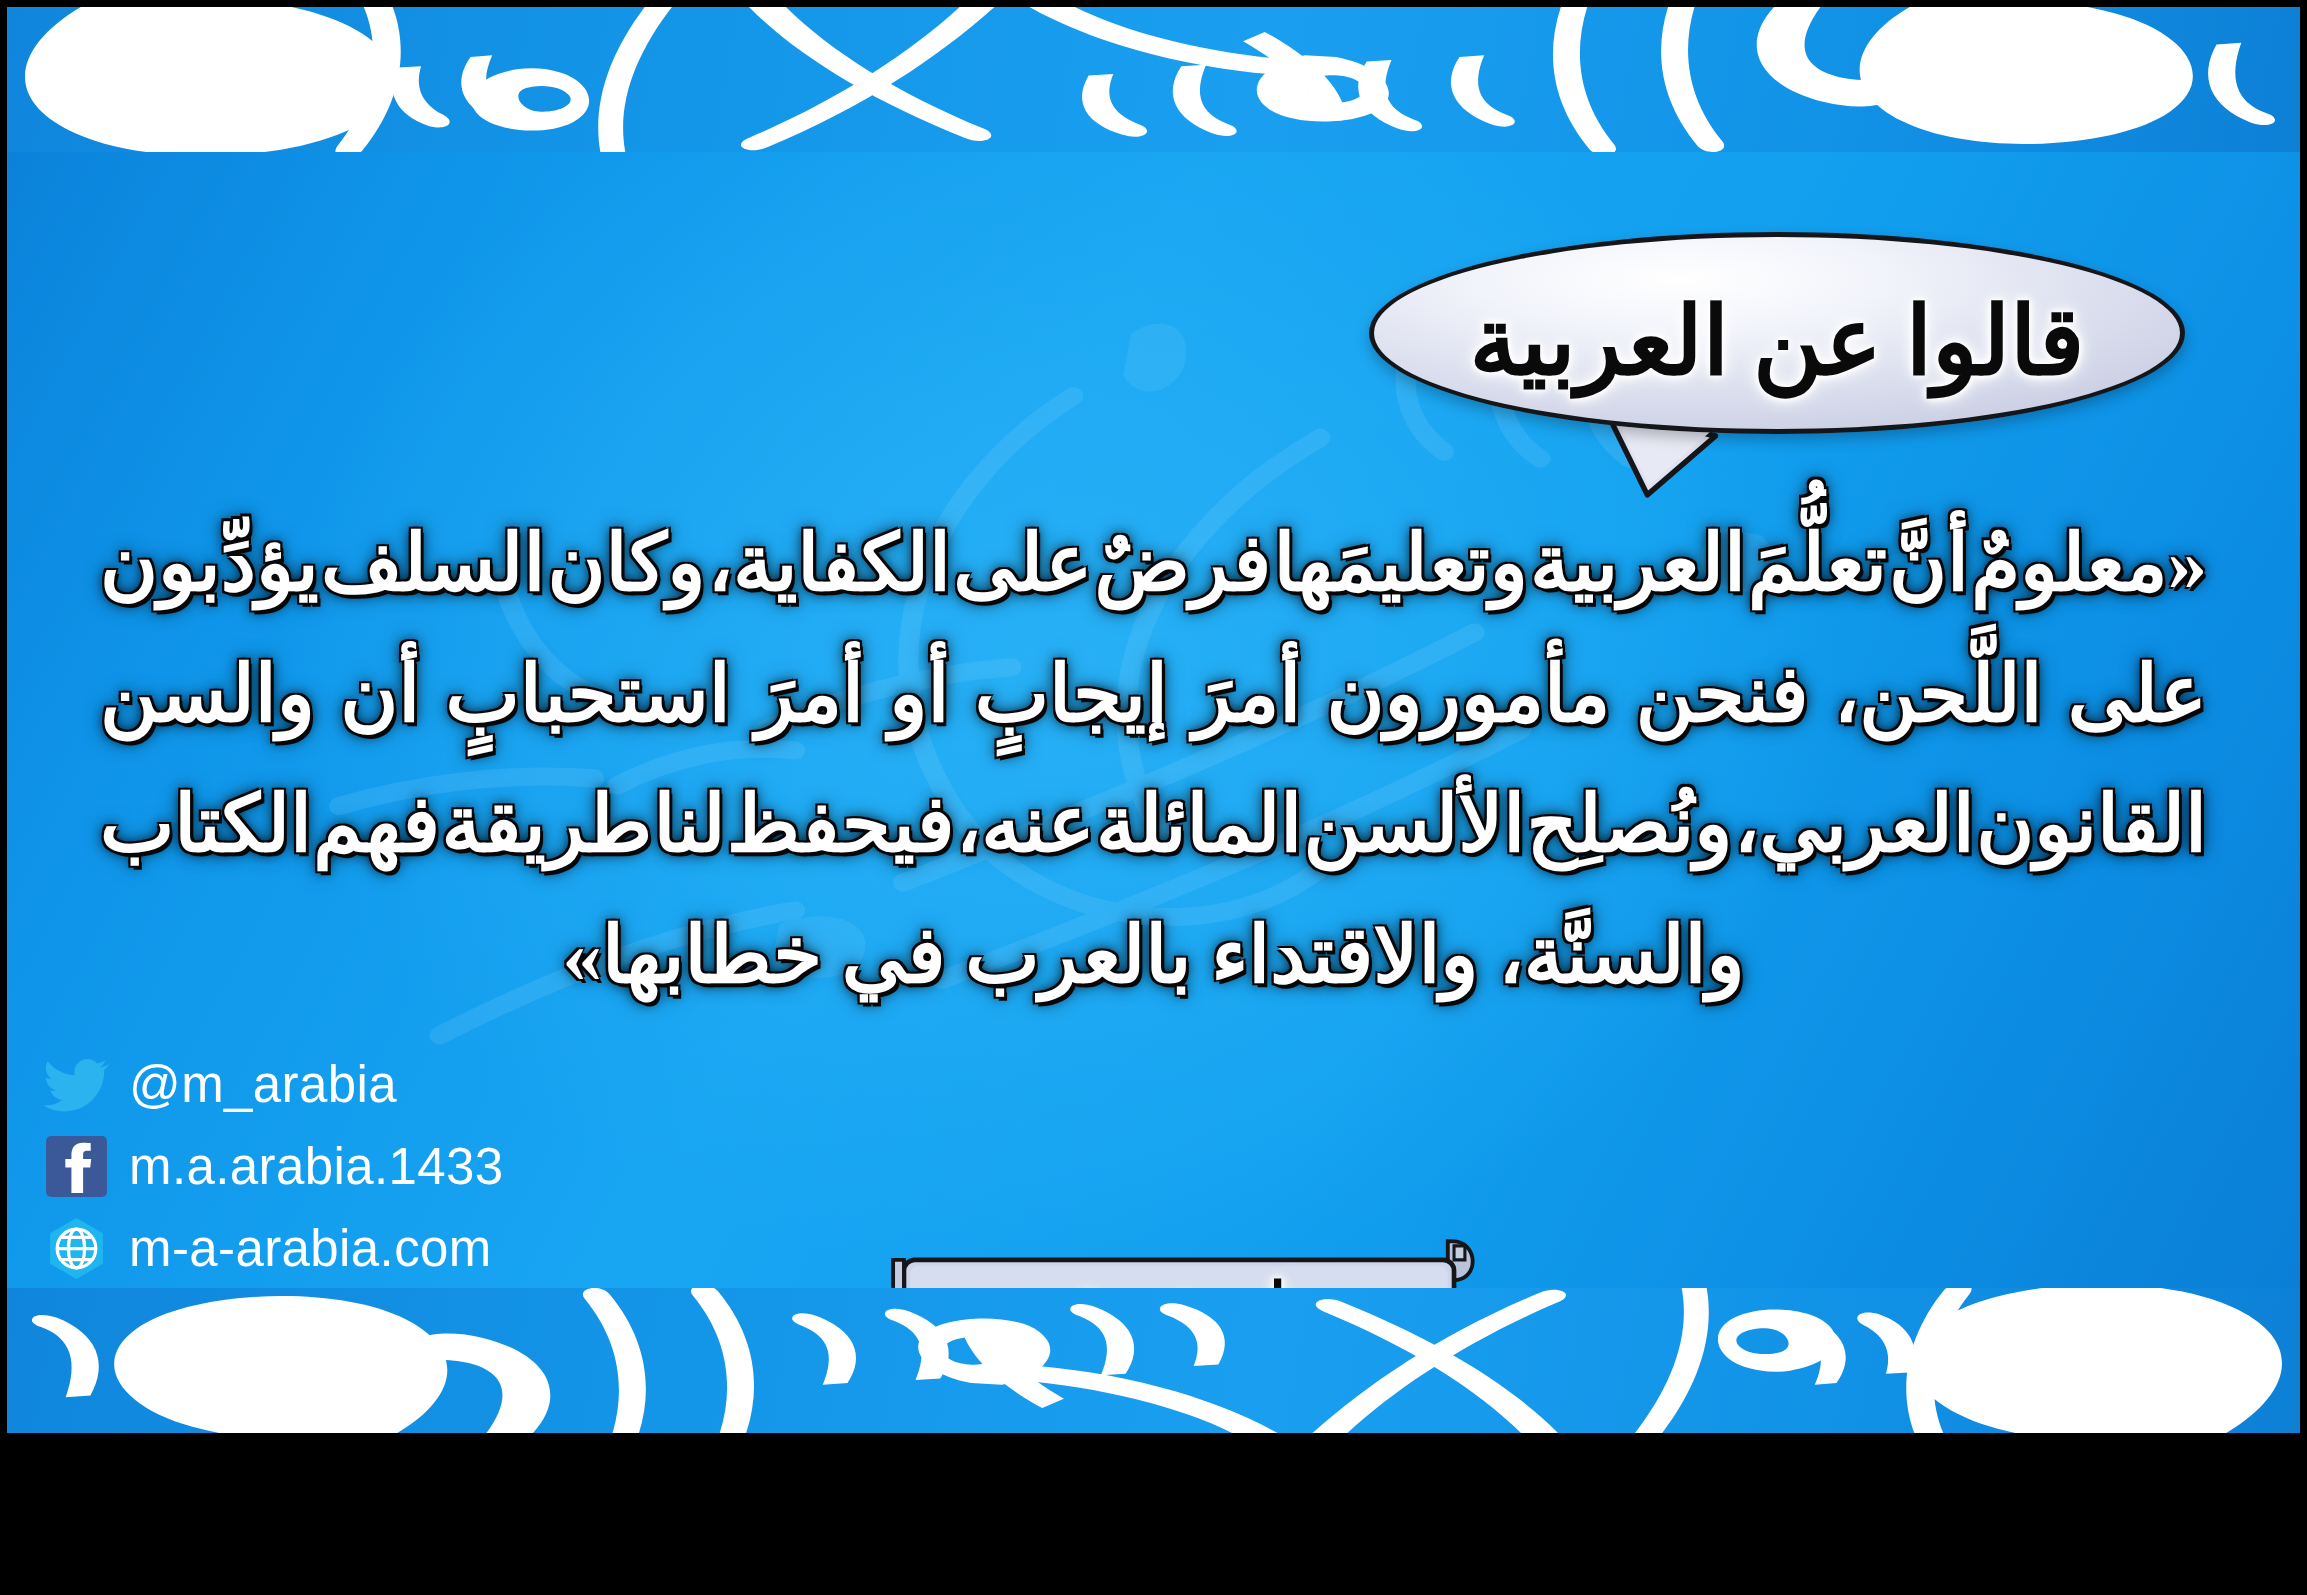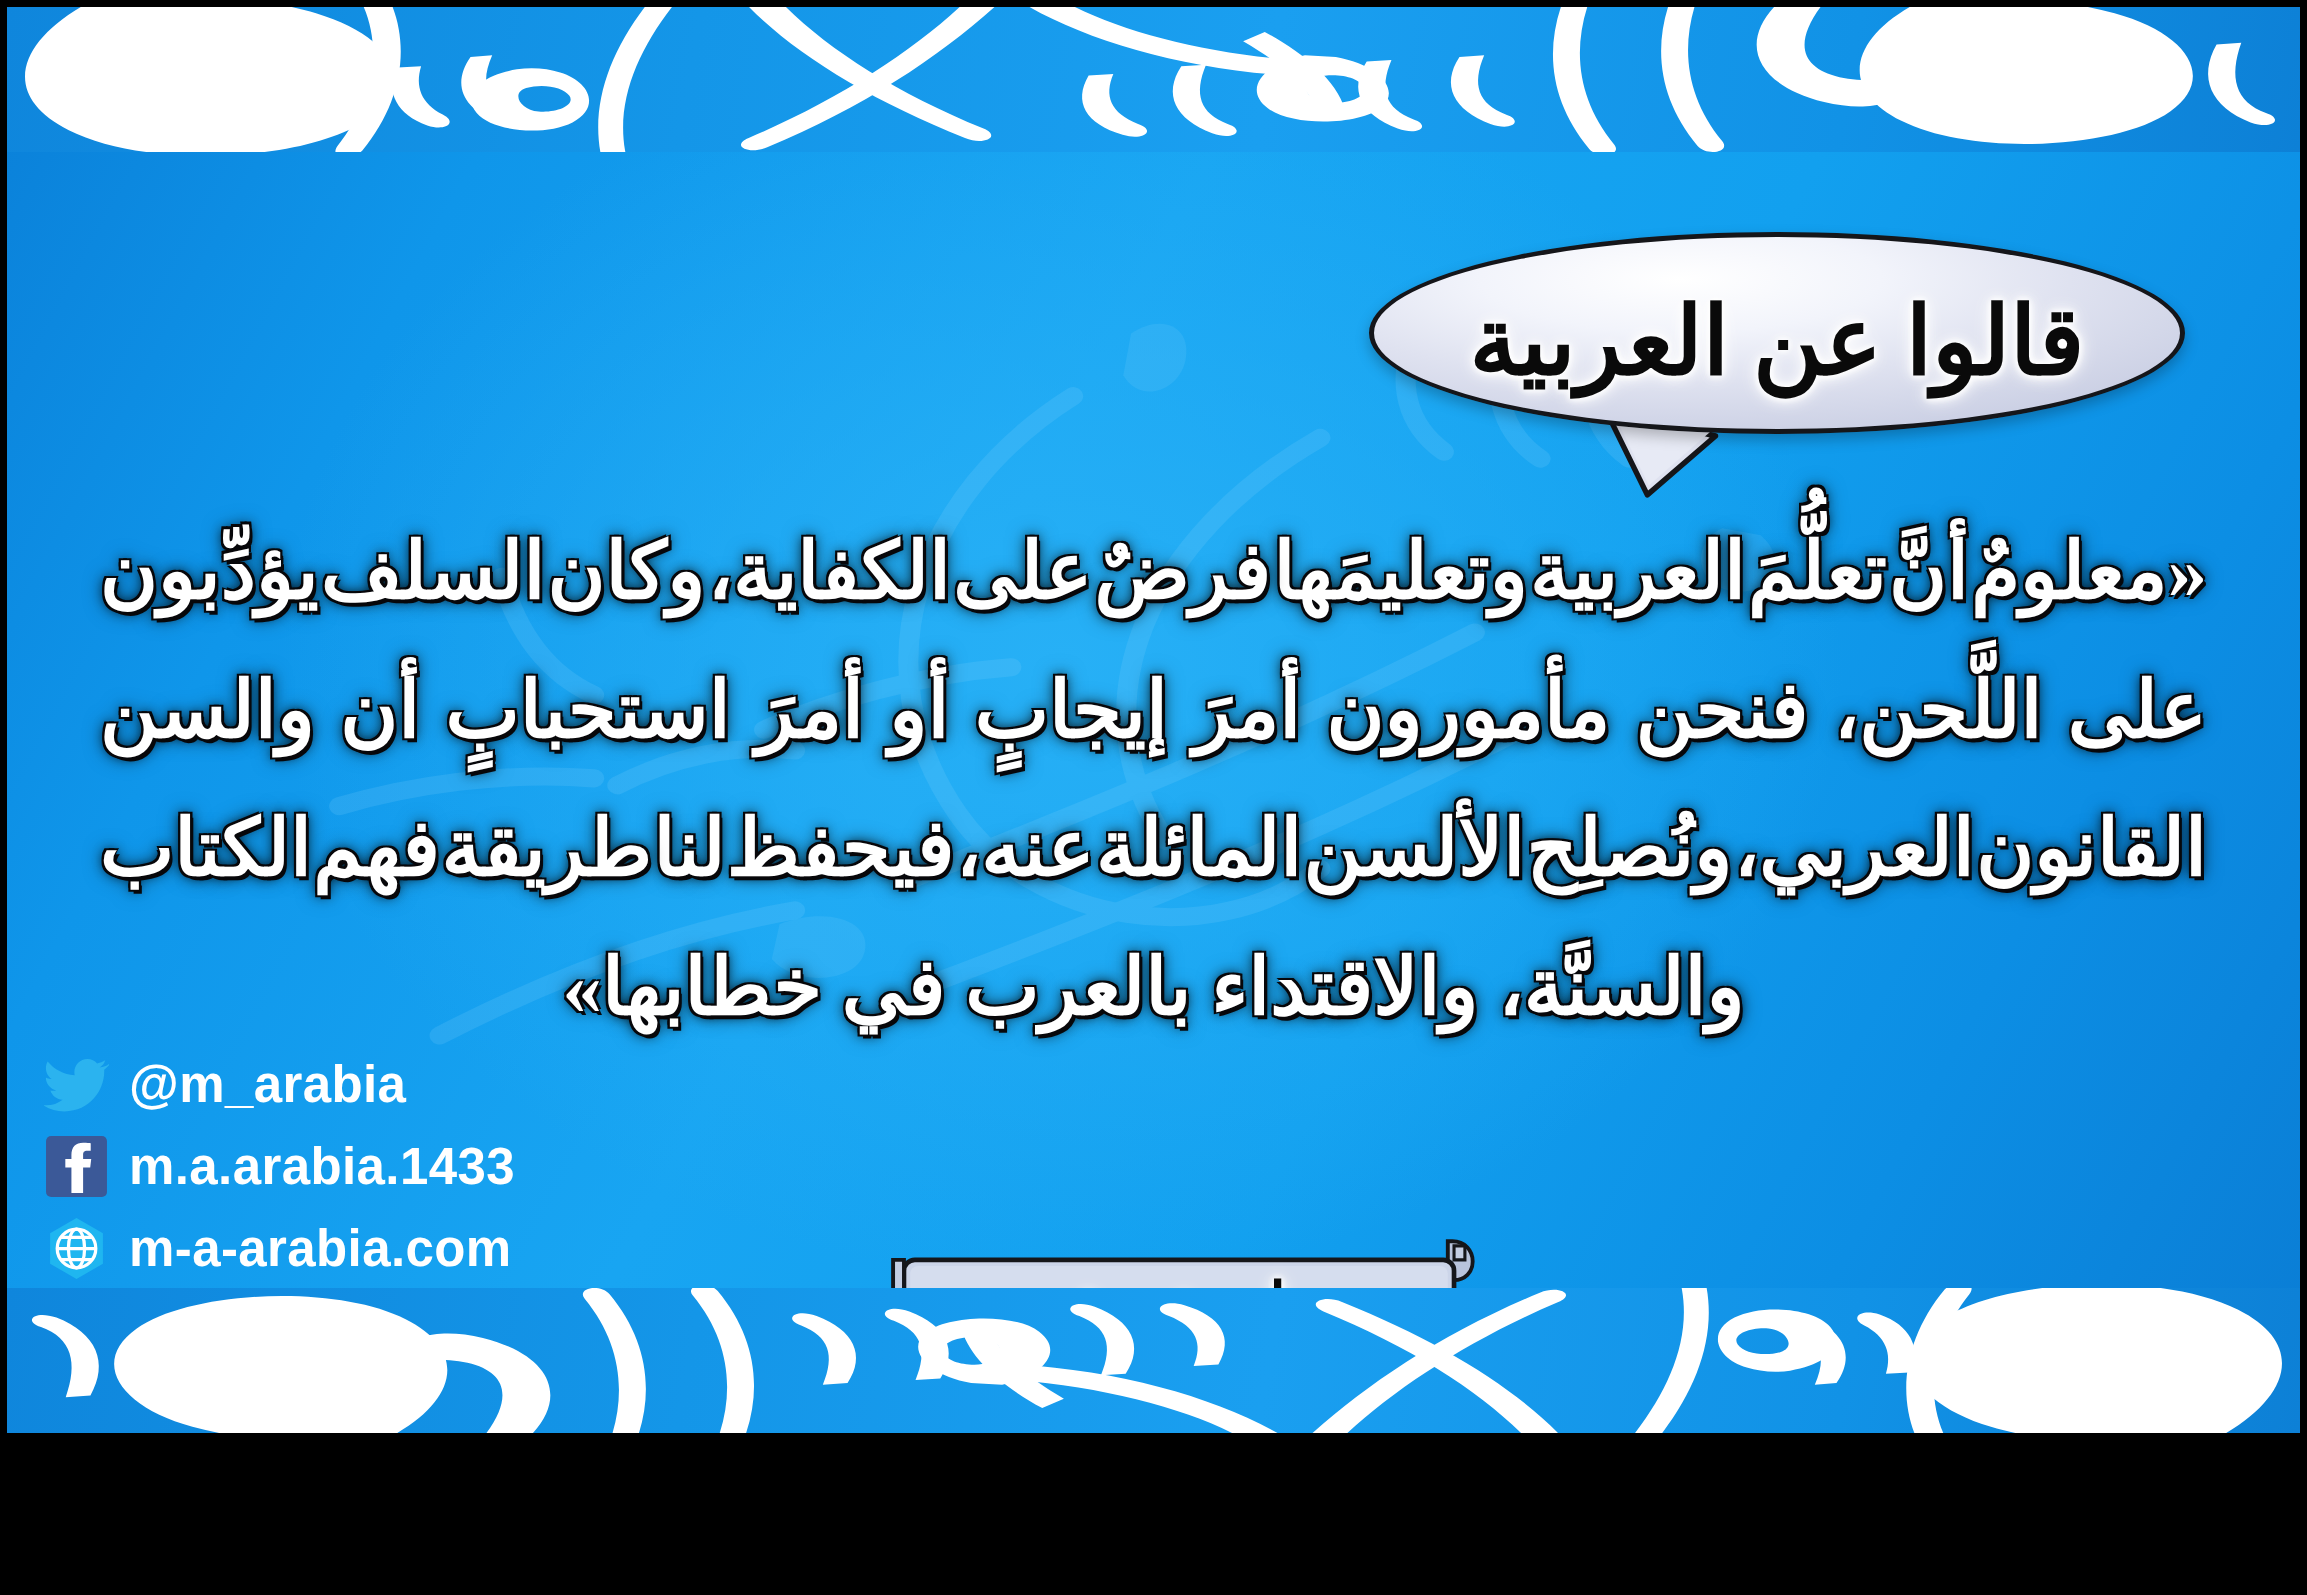--- a/index.html
+++ b/index.html
@@ -76,36 +76,36 @@
     text-shadow:
       3.1px 3.9px 0 #07070a,
       -2.3px 2.3px 0 #07070a,
       2.3px -2.3px 0 #07070a,
       -2.3px -2.3px 0 #07070a,
       0 0 11px rgba(0,0,0,.85),
       0 0 20px rgba(0,0,0,.6);
     margin:0 0 26.4px 0;
     display:flex;
   }
-  .qline > span{display:inline-block;margin-top:8px;}
+  .qline > span{display:inline-block;}
   
   .qline.stretch{justify-content:space-between;}
   .qline.center{justify-content:center;}
   
   .social{
     position:absolute;left:37px;bottom:152px;
     display:flex;flex-direction:column;gap:17px;
   }
   .srow{display:flex;align-items:center;gap:20px;direction:ltr;}
   .sicon{width:65px;height:65px;flex:0 0 65px;display:block;}
   .stext{
     color:#ffffff;
     font-family:"Liberation Sans", sans-serif;
     font-size:51px;
-    font-weight:700;
+    font-weight:400;
     letter-spacing:0.4px;
     white-space:nowrap;
     line-height:1;
   }
   
   .scroll-wrap{
     position:absolute;left:869px;top:1228px;width:606px;height:194px;
   }
   .scroll-wrap svg{position:absolute;inset:0;width:100%;height:100%;}
   .scroll-text{

